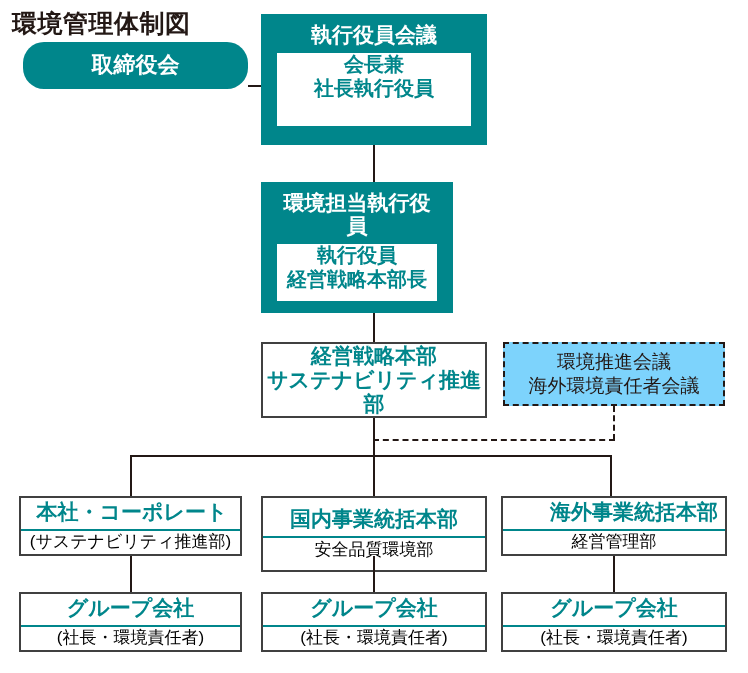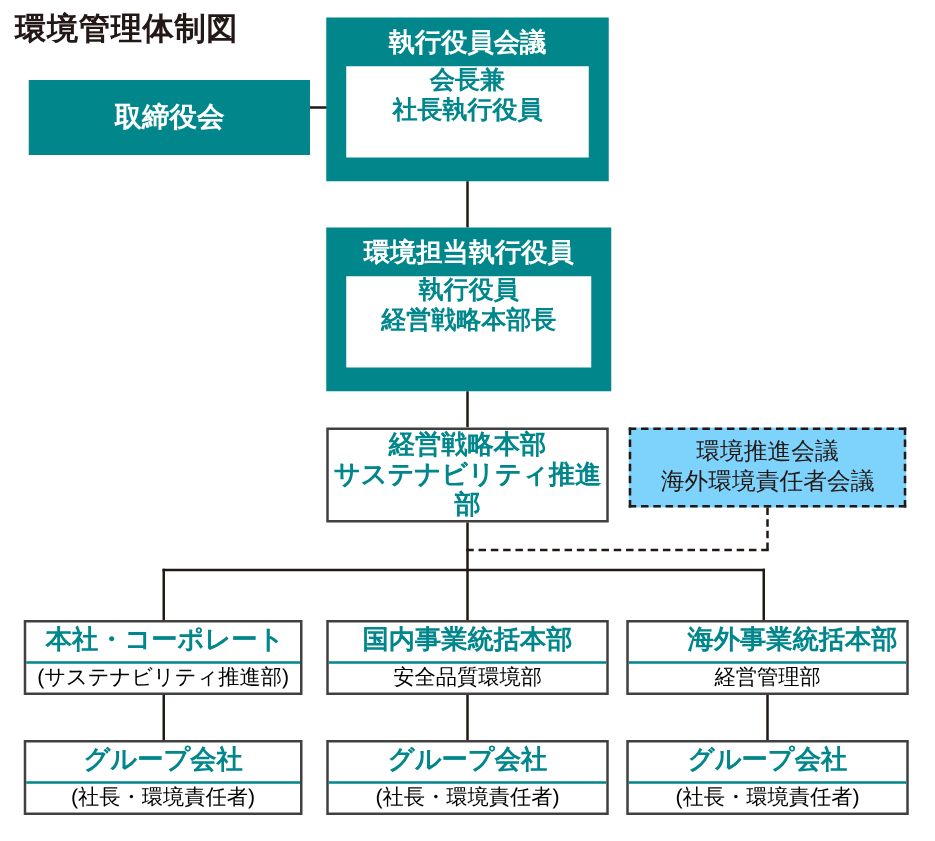--- a/index.html
+++ b/index.html
@@ -133,35 +133,35 @@
 </style>
 </head>
 <body>
 
 <div id="chart-root">
 
   <div class="page-title">環境管理体制図</div>
 
   <div class="conn-h" style="left:248px; top:85px; width:14px;"></div>
 
-  <div class="node teal-solid" style="left:23px; top:64px; width:225px; height:60px;">
+  <div class="node teal-solid" style="left:23px; top:42px; width:225px; height:47px;border-radius:21px;">
     <div class="hdr" style="font-size:22px;">取締役会</div>
   </div>
 
   <div class="node teal-solid" style="left:261px; top:14px; width:226px; height:131px; padding:6px 16px 12px 16px; justify-content:flex-start;">
     <div class="hdr" style="font-size:21px; padding:3px 0 7px 0;">執行役員会議</div>
     <div class="inner-white" style="height:73px; font-size:20px;">
       <div>会長兼</div>
       <div>社長執行役員</div>
     </div>
   </div>
 
   <div class="conn-v" style="left:373px; top:145px; height:37px;"></div>
 
-  <div class="node teal-solid" style="left:261px; top:182px; width:228px; height:131px; padding:6px 16px 12px 16px; justify-content:flex-start;">
+  <div class="node teal-solid" style="left:261px; top:182px; width:192px; height:131px; padding:6px 16px 12px 16px; justify-content:flex-start;">
     <div class="hdr" style="font-size:21px; padding:3px 0 7px 0;">環境担当執行役員</div>
     <div class="inner-white" style="height:73px; font-size:20px;">
       <div>執行役員</div>
       <div>経営戦略本部長</div>
     </div>
   </div>
 
   <div class="conn-v" style="left:373px; top:313px; height:29px;"></div>
 
   <div class="node teal-outline" style="left:261px; top:342px; width:226px; height:76px;">
@@ -184,21 +184,21 @@
   <div class="node teal-outline" style="left:19px; top:496px; width:223px; height:60px;">
     <div class="hdr" style="font-size:21px; padding:2px 0 5px 3px;">本社・コーポレート</div>
     <div class="sub" style="font-size:17px; height:25px;">(サステナビリティ推進部)</div>
   </div>
   <div class="conn-v" style="left:130px; top:556px; height:36px;"></div>
   <div class="node teal-outline" style="left:19px; top:592px; width:223px; height:60px;">
     <div class="hdr" style="font-size:21px; padding:2px 0 5px 0;">グループ会社</div>
     <div class="sub" style="font-size:17px; height:25px;">(社長・環境責任者)</div>
   </div>
 
-  <div class="node teal-outline" style="left:261px; top:496px; width:226px; height:60px;">
+  <div class="node teal-outline" style="left:261px; top:496px; width:226px; height:76px;">
     <div class="hdr" style="font-size:21px; padding:2px 0 5px 0;">国内事業統括本部</div>
     <div class="sub" style="font-size:17px; height:25px;">安全品質環境部</div>
   </div>
   <div class="conn-v" style="left:373px; top:556px; height:36px;"></div>
   <div class="node teal-outline" style="left:261px; top:592px; width:226px; height:60px;">
     <div class="hdr" style="font-size:21px; padding:2px 0 5px 0;">グループ会社</div>
     <div class="sub" style="font-size:17px; height:25px;">(社長・環境責任者)</div>
   </div>
 
   <div class="node teal-outline" style="left:501px; top:496px; width:226px; height:60px;">

